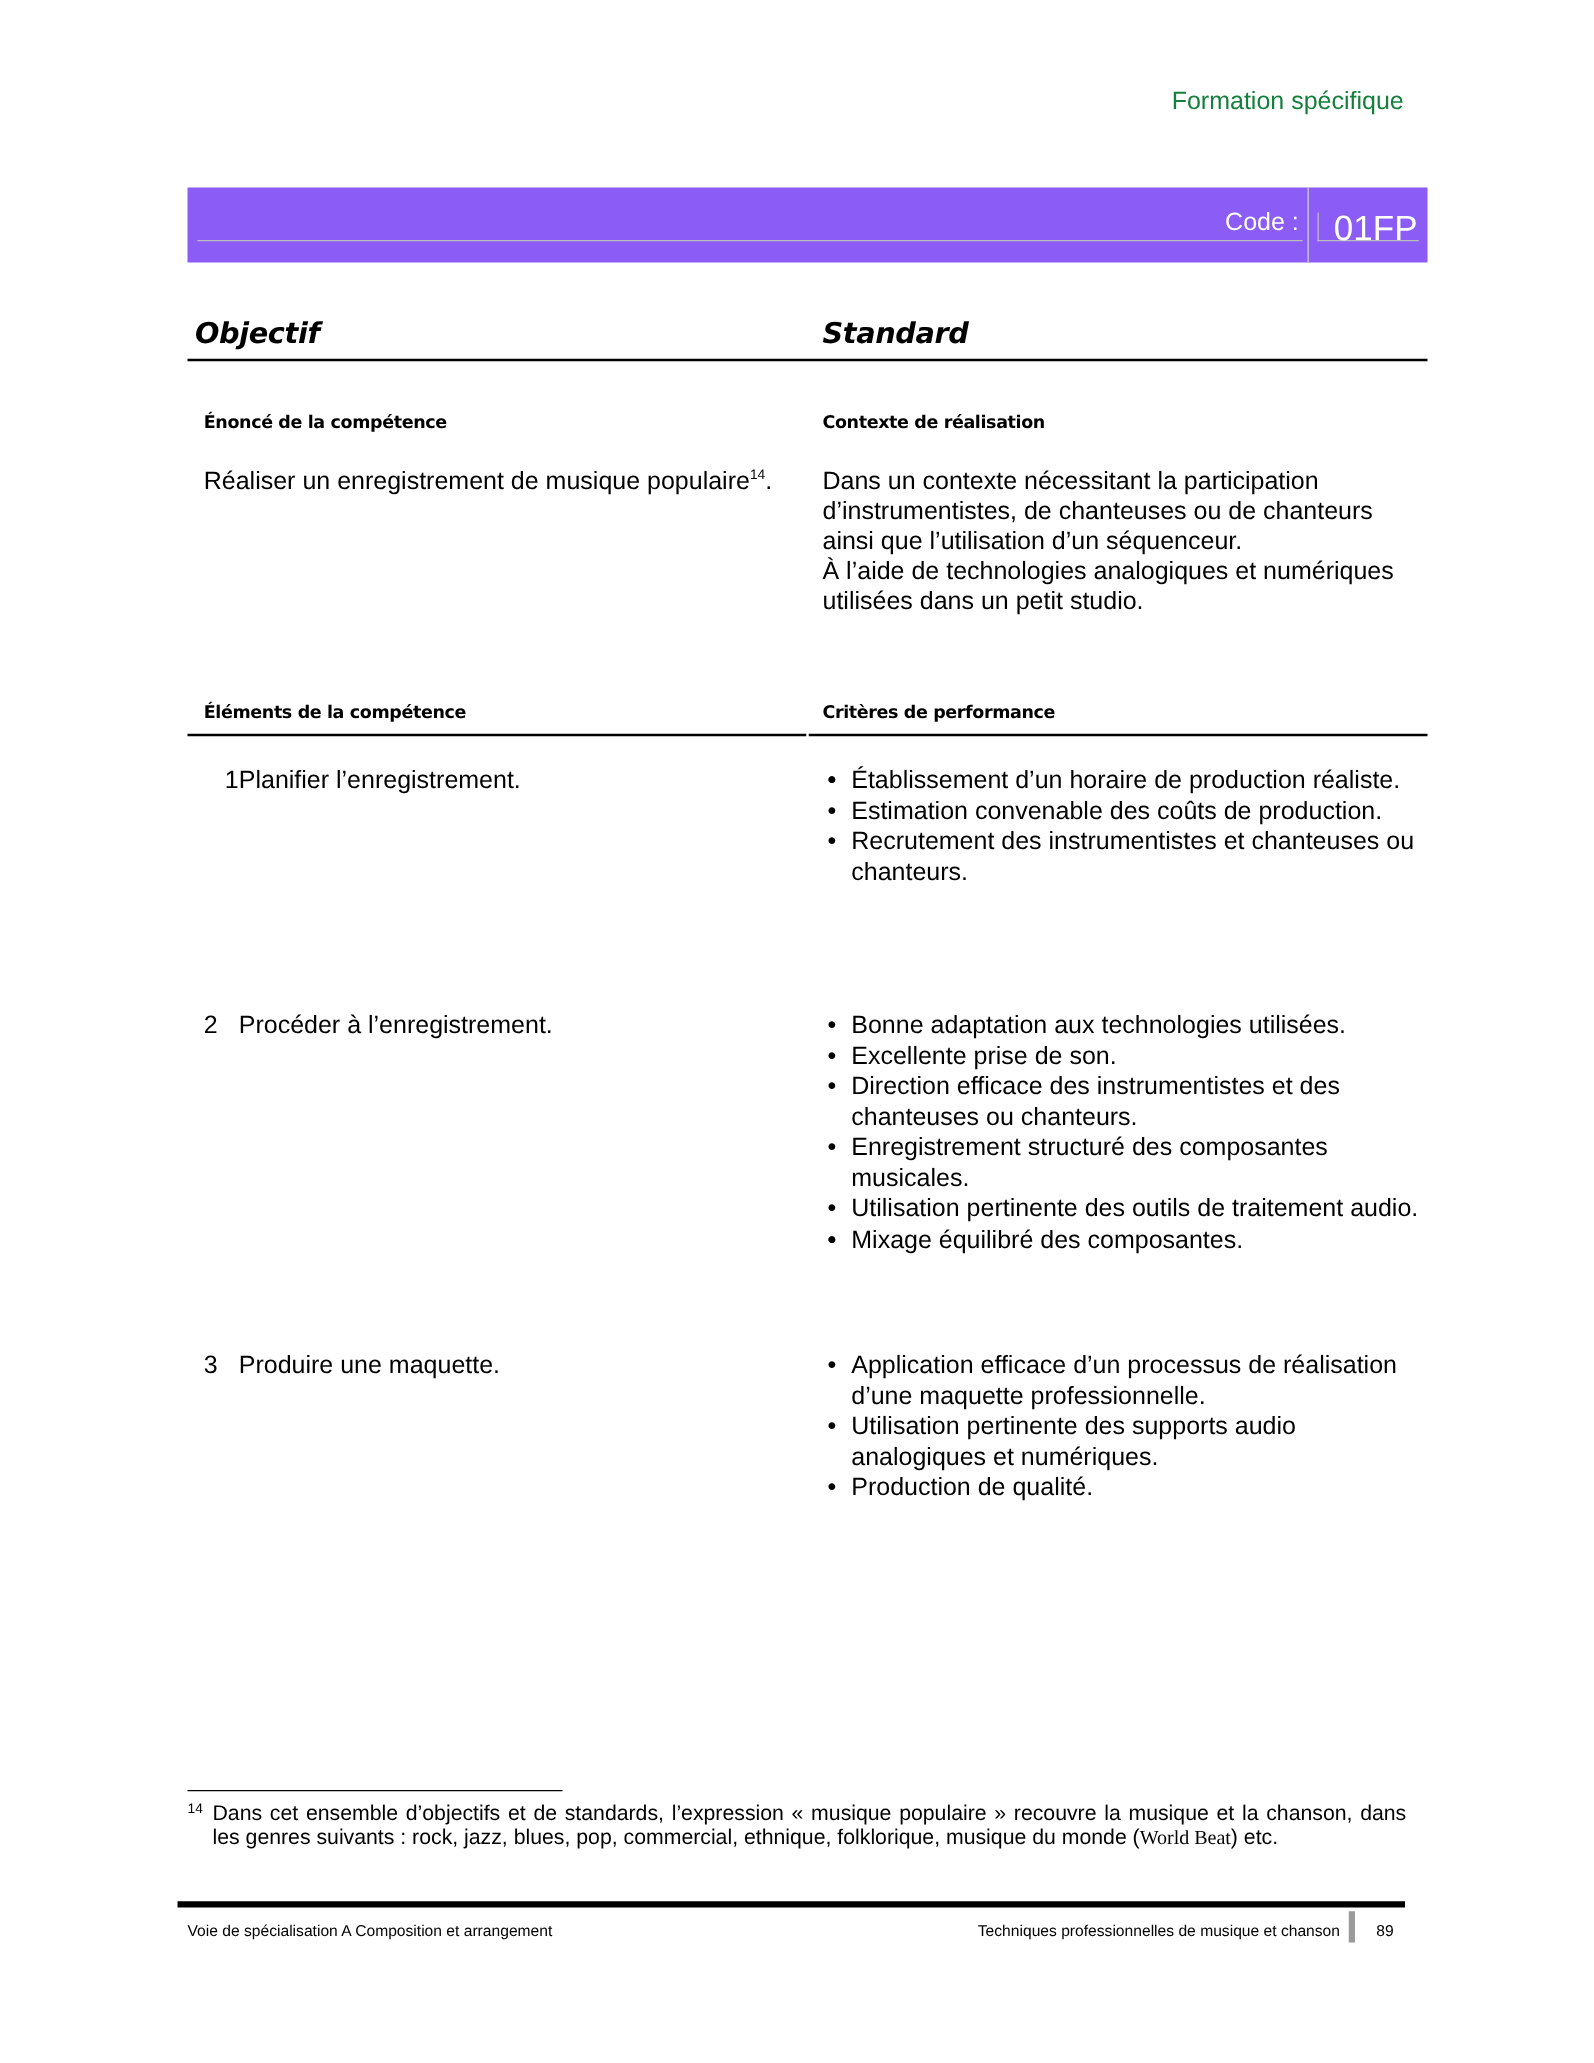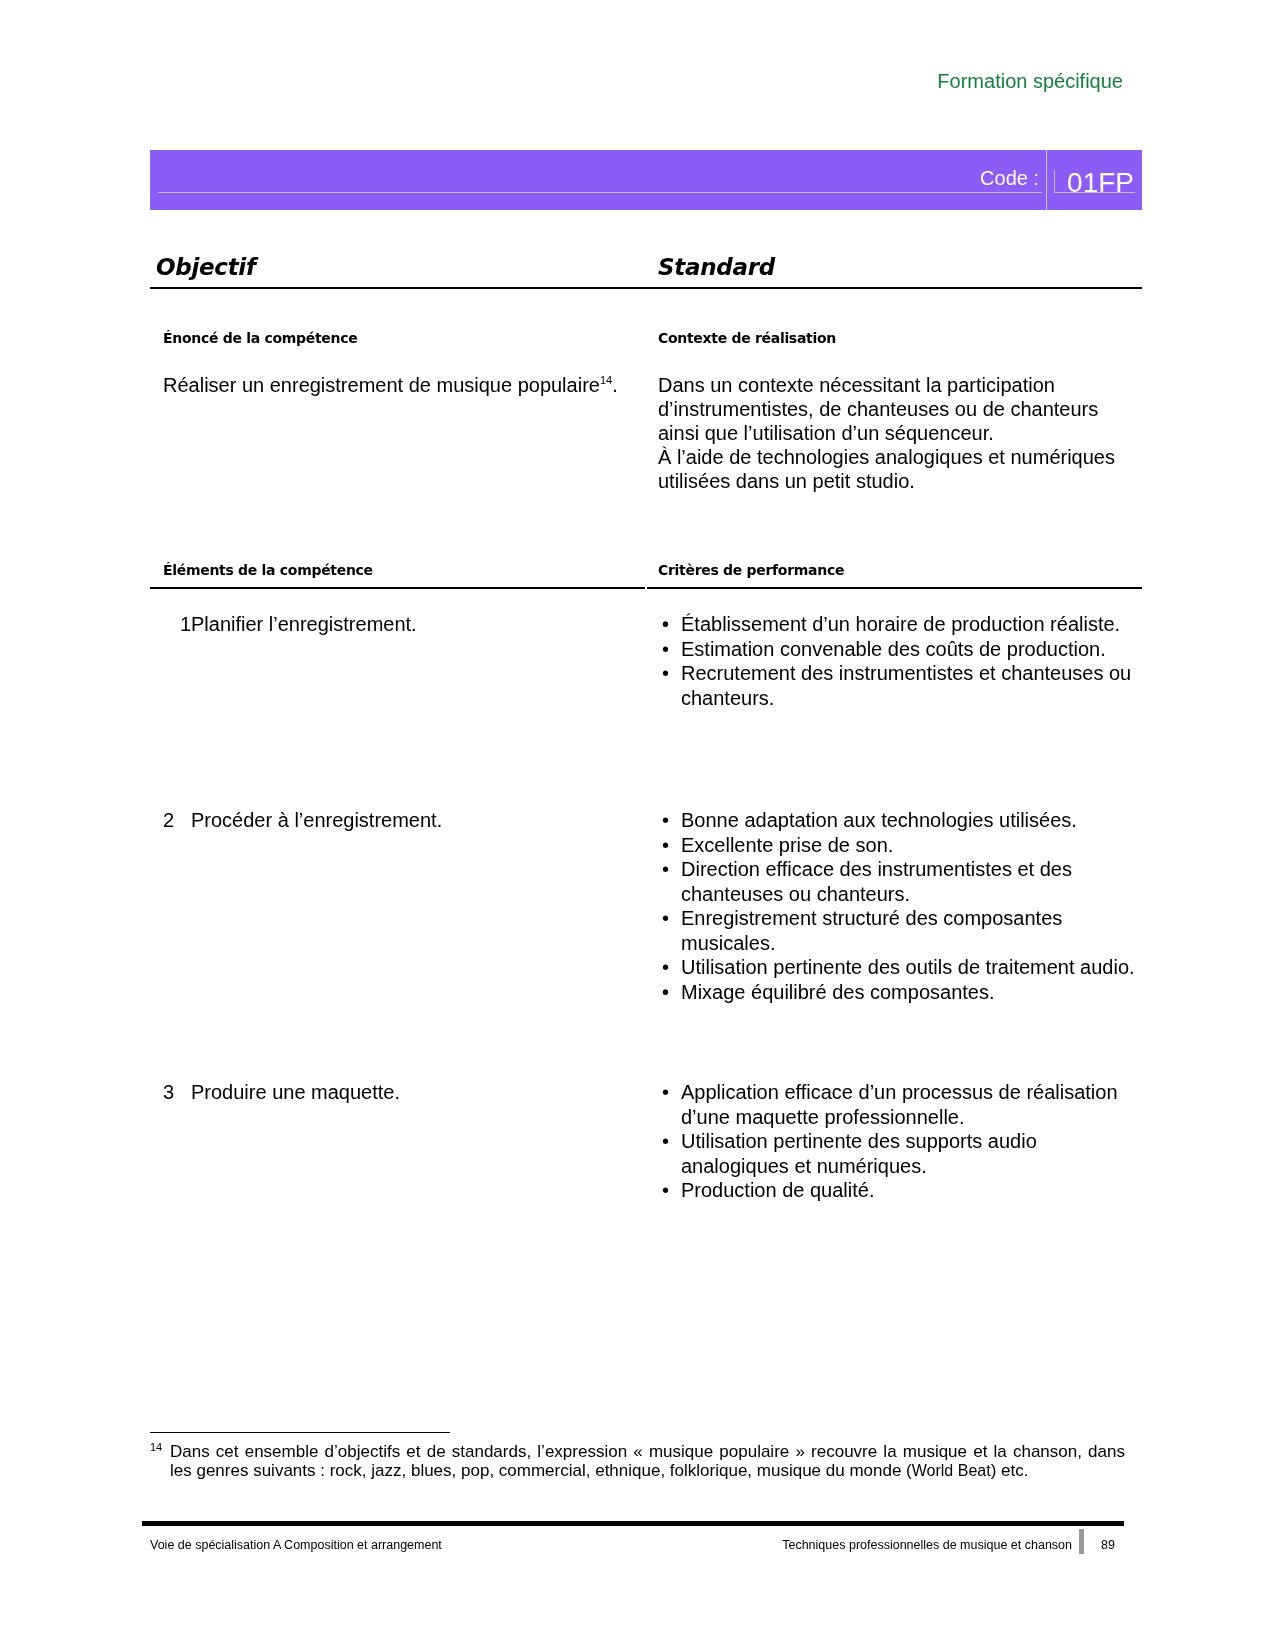--- a/index.html
+++ b/index.html
@@ -42,21 +42,21 @@
   .element .num { display:inline-block; width:28px; }
 
   .criteria { position:absolute; left:658px; width:480px; margin:0; padding:0; list-style:none; }
   .criteria li { position:relative; padding-left:23px; font-size:20px; line-height:24.5px; }
   .criteria li .bullet { position:absolute; left:4px; top:0; }
 
   #fn-rule { left:150px; top:1432px; width:300px; height:1px; background:#000; }
   #footnote { left:150px; top:1438px; width:975px; font-size:17px; line-height:19px; text-align:justify; }
   #footnote .fn-num { font-size:11px; vertical-align:6px; margin-right:6px; }
   #footnote .fn-body { display:block; padding-left:20px; margin-top:-19px; }
-  #footnote .fn-body .wb { font-family:Liberation Sans, sans-serif; font-size:16px; }
+  #footnote .fn-body .wb { font-family:Liberation Serif, serif; font-size:16px; }
 
   #footer-rule { left:142px; top:1521px; width:982px; height:5px; background:#000; }
   #footer-left { left:150px; top:1538px; font-size:12.5px; white-space:nowrap; }
   #footer-right { right:203px; top:1538px; font-size:12.5px; white-space:nowrap; }
   #footer-sep { left:1079px; top:1529px; width:5px; height:25px; background:#9a9a9a; }
   #footer-page { left:1101px; top:1538px; font-size:12.5px; }
 </style>
 </head>
 <body>
 

